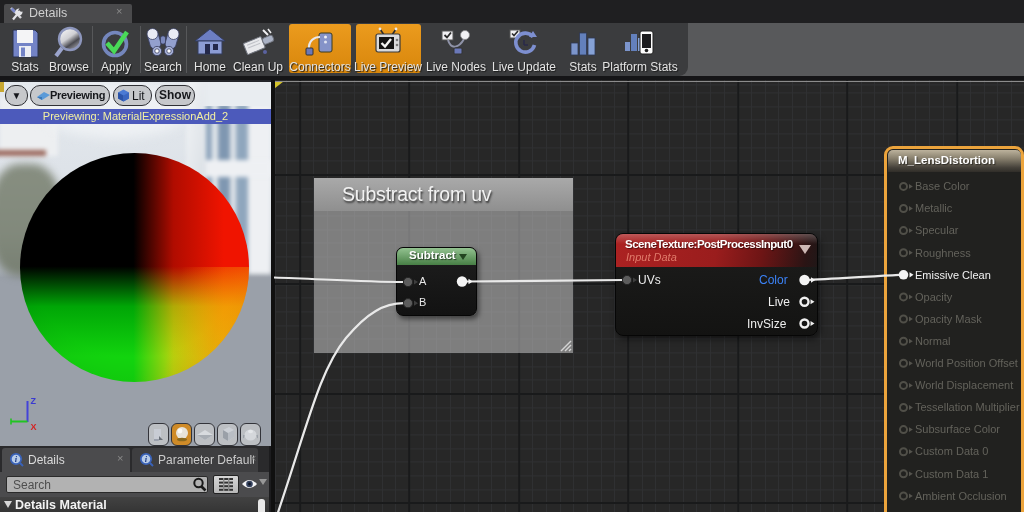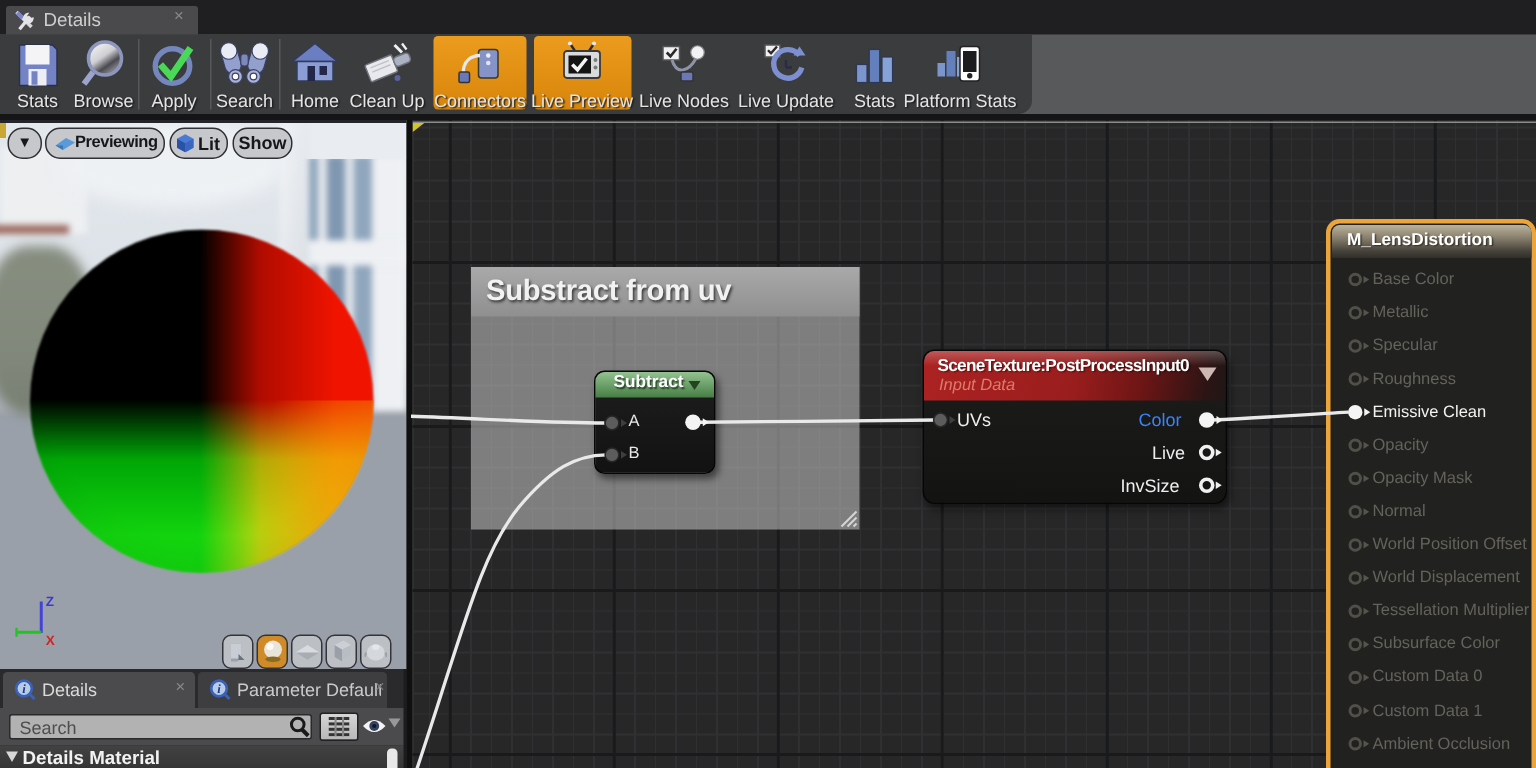--- a/index.html
+++ b/index.html
@@ -150,21 +150,21 @@
 repeating-linear-gradient(to bottom,#191a1b 0 2px,transparent 2px 109.44px),
 repeating-linear-gradient(to right,#2f3032 0 1px,transparent 1px 13.68px),
 repeating-linear-gradient(to bottom,#2f3032 0 1px,transparent 1px 13.68px);
 background-position:25.2px 0,0 94px,12px 0,0 12.4px;"></div>
 
 <div class="abs" style="left:274px;top:81px;width:750px;height:1.2px;background:#8c8c8c"></div>
 <div class="abs" style="left:274px;top:81px;width:1.2px;height:431px;background:#606060"></div>
 <div class="abs" style="left:274.5px;top:81.5px;width:9px;height:7px;background:#d4c32c;clip-path:polygon(0 0,100% 0,0 100%)"></div>
 
 <div class="abs" style="left:314px;top:178px;width:259px;height:175px;background:rgba(198,198,198,0.55)"></div>
-<div class="abs" style="left:314px;top:178px;width:259px;height:33px;background:linear-gradient(180deg,#a9a9a9,#8f8f8f);color:#f2f2f2;font-size:19.5px;font-weight:bold;line-height:32px;padding-left:10px;letter-spacing:-0.2px;text-shadow:1px 1.5px 2px rgba(0,0,0,0.65)">Substract from uv</div>
+<div class="abs" style="left:314px;top:178px;width:259px;height:33px;background:linear-gradient(180deg,#a9a9a9,#8f8f8f);color:#f2f2f2;font-size:19.5px;font-weight:normal;line-height:32px;padding-left:28px;letter-spacing:-0.2px;text-shadow:1px 1.5px 2px rgba(0,0,0,0.65)">Substract from uv</div>
 <svg class="abs" style="left:558px;top:338px" width="14" height="14" viewBox="0 0 14 14">
 <g stroke="#d4d4d4" stroke-width="1.4">
         <line x1="3" y1="13" x2="13" y2="3"></line>
         <line x1="7" y1="13" x2="13" y2="7"></line>
         <line x1="11" y1="13" x2="13" y2="11"></line>
       </g>
 </svg>
 
 <div class="abs" style="left:396px;top:247px;width:81px;height:69px;background:linear-gradient(180deg,#1e1e1e,#121212);border:1px solid #060606;border-radius:7px;box-shadow:2px 3px 5px rgba(0,0,0,0.5)"></div>
 <div class="abs" style="left:397px;top:248px;width:79px;height:17px;background:linear-gradient(180deg,#93c290,#477f45);border-radius:6px 6px 0 0"></div>
@@ -259,23 +259,24 @@
         <path d="M1 6 L8 1 L14 4 L6 9 z" fill="#5a9ad8"></path>
         <path d="M1 6 L6 9 L6 6 z" fill="#3a78b8"></path>
       </svg>
   <div class="abs" style="left:50px;top:9px;font-size:11px;font-weight:bold;color:#15171b;letter-spacing:-0.3px">Previewing</div>
   <div class="abs" style="left:113px;top:5px;width:39px;height:21px;background:#c6c8cb;border:1.5px solid #2f3035;border-radius:10px"></div>
   <svg class="abs" style="left:117px;top:9px" width="13" height="13" viewBox="0 0 13 13">
         <path d="M6.5 0.5 L12 3.5 L12 9.5 L6.5 12.5 L1 9.5 L1 3.5 z" fill="#4a7ad4"></path>
         <path d="M1 3.5 L6.5 6.5 L6.5 12.5 L1 9.5 z" fill="#2a53a8"></path>
         <path d="M6.5 6.5 L12 3.5 L12 9.5 L6.5 12.5 z" fill="#3a66c0"></path>
       </svg>
-  <div class="abs" style="left:132px;top:8.5px;font-size:12px;font-weight:bold;color:#15171b">Lit</div>
+  <div class="abs" style="left:132px;top:8.5px;font-size:12px;font-weight:normal;color:#15171b">Lit</div>
   <div class="abs" style="left:155px;top:5px;width:40px;height:21px;background:#c6c8cb;border:1.5px solid #2f3035;border-radius:10px;text-align:center;font-size:12px;font-weight:bold;color:#15171b;line-height:19px">Show</div>
 
+  <div class="abs" style="left:0;top:28.5px;width:271px;height:15.5px;background:#4c5abb;color:#f3f0a2;font-size:11px;text-align:center;line-height:15px">Previewing: MaterialExpressionAdd_2</div>
 </div>
 <div class="abs" style="left:0;top:80px;width:271px;height:2px;background:#23252a"></div>
 <div class="abs" style="left:0;top:82px;width:4px;height:10px;background:#c8a832"></div>
 <div class="abs" style="left:271px;top:80px;width:3.5px;height:432px;background:#101010"></div>
 
 <div class="abs" style="left:0;top:446px;width:271px;height:66px;background:#1c1c1e">
   <div class="abs" style="left:0;top:0;width:269px;height:26px;background:#2a2a2c"></div>
   <div class="abs" style="left:2px;top:2px;width:128px;height:24px;background:#4b4b4d;border-radius:3px 3px 0 0"></div>
   <div class="abs" style="left:132px;top:2px;width:126px;height:24px;background:#3e3e40;border-radius:3px 3px 0 0"></div>
   <svg class="abs" style="left:9px;top:6px" width="15" height="15" viewBox="0 0 15 15">

